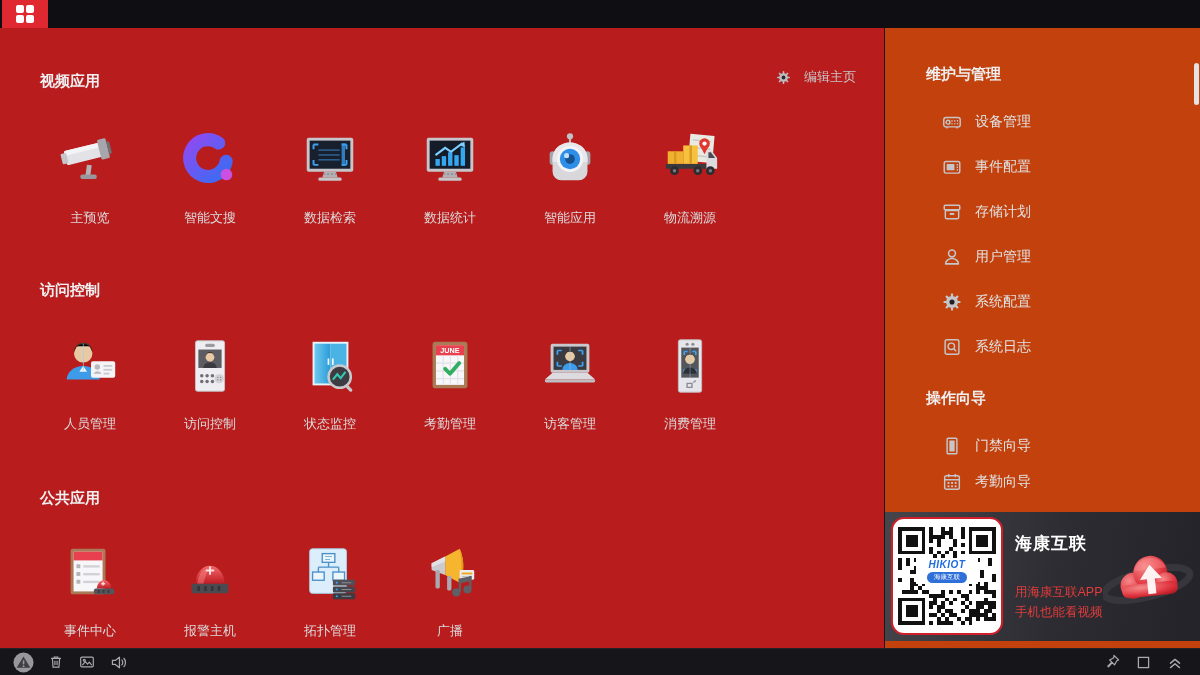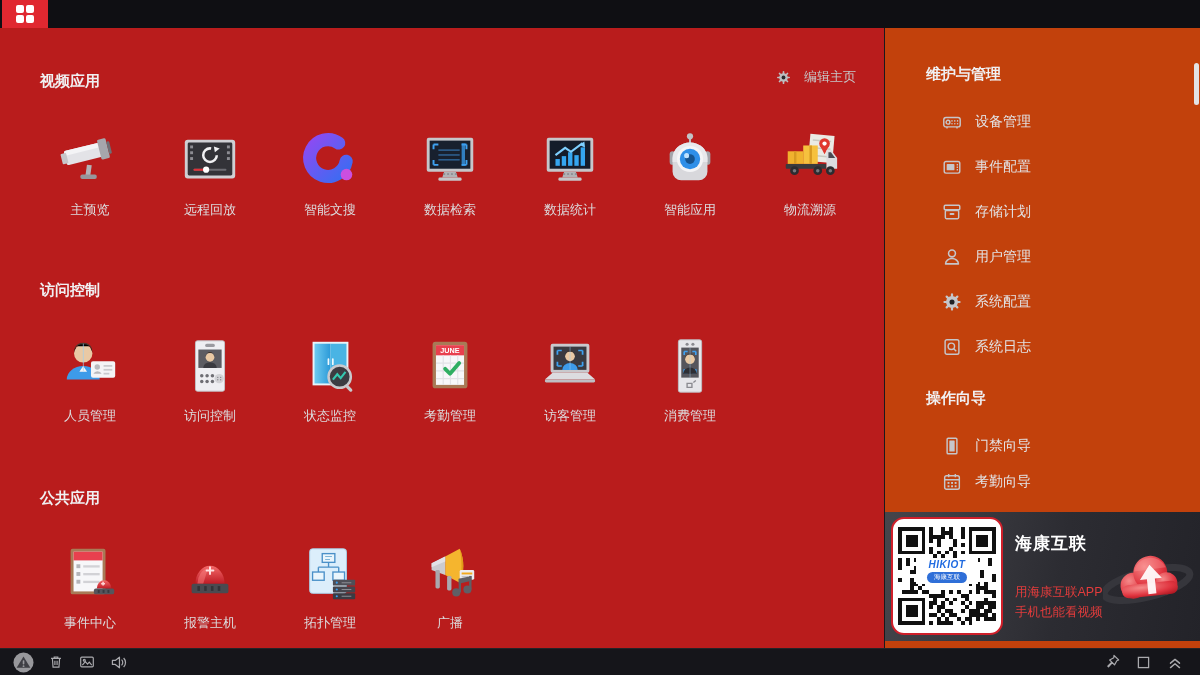--- a/index.html
+++ b/index.html
@@ -9,21 +9,21 @@
   .topbar{position:absolute;left:0;top:0;width:1200px;height:28px;background:#0f0f13;}
   .logo-tile{position:absolute;left:2px;top:0;width:46px;height:28px;background:#e02830;
              display:flex;align-items:center;justify-content:center;cursor:pointer;}
   .grid-ic{display:grid;grid-template-columns:8px 8px;grid-template-rows:8px 8px;gap:2px;}
   .grid-ic span{background:#fff;border-radius:2px;display:block;}
   .main{position:absolute;left:0;top:28px;width:884px;height:620px;background:#b91c1c;}
   .section-title{position:absolute;left:40px;font-size:15px;font-weight:bold;color:#f0f0f2;}
   .edit-home{position:absolute;top:40px;right:28px;display:flex;align-items:center;gap:13px;
              color:#c6c6c8;font-size:13px;cursor:pointer;}
   .app-row{position:absolute;left:30px;display:flex;}
-  .app{width:120px;display:flex;flex-direction:column;align-items:center;cursor:pointer;}
+  .app{width:120px;display:flex;flex-direction:column;align-items:center;cursor:pointer;gap:8px;}
   .app-icon{width:64px;height:64px;display:flex;align-items:center;justify-content:center;text-align:right;}
   .app-icon svg{width:62px;height:62px;}
   .app-label{margin-top:9px;font-size:13px;color:#dcdcde;white-space:nowrap;}
   .sidebar{position:absolute;left:884px;top:28px;width:334px;height:620px;background:#c2410c;
            border-left:1px solid #19191d;box-sizing:border-box;}
   .side-title{position:absolute;left:41px;font-size:15px;font-weight:bold;color:#f0f0f2;}
   .side-item{position:absolute;left:57px;height:24px;display:flex;align-items:center;gap:13px;
              color:#e2e2e4;font-size:14px;cursor:pointer;white-space:nowrap;}
   .side-item svg{width:20px;height:20px;}
   .banner{position:absolute;left:0;top:484px;width:316px;height:129px;
@@ -111,42 +111,20 @@
           <rect x="6" y="17" width="38" height="5" rx="2" fill="#f4f4f6"></rect>
           <rect x="42" y="14" width="9" height="21" rx="1.5" fill="#a6a6ac"></rect>
           <rect x="51" y="18" width="3" height="13" rx="1" fill="#6f6f75"></rect>
           <rect x="2" y="19" width="6" height="11" rx="1" fill="#c6c6ca"></rect>
         </g>
         <rect x="28" y="37" width="5" height="11" fill="#b3b3b7" transform="rotate(8 30 43)"></rect>
         <rect x="22" y="47" width="17" height="4.5" rx="2" fill="#97979d"></rect>
       </svg>
         </div>
       <div class="app-label">主预览</div>
-    </div>
-    <div class="app">
-      <div class="app-icon">
-          <svg viewBox="0 0 64 64">
-        <rect x="6" y="11" width="52" height="40" rx="3" fill="#cfcfd3"></rect>
-        <rect x="9" y="14" width="46" height="34" rx="1.5" fill="#333338"></rect>
-        <g fill="#8d8d93">
-          <rect x="11.5" y="17" width="3" height="3"></rect>
-              <rect x="11.5" y="23" width="3" height="3"></rect>
-          <rect x="11.5" y="29" width="3" height="3"></rect>
-              <rect x="49.5" y="17" width="3" height="3"></rect>
-          <rect x="49.5" y="23" width="3" height="3"></rect>
-              <rect x="49.5" y="29" width="3" height="3"></rect>
-        </g>
-        <circle cx="32" cy="27" r="7" stroke="#f0f0f2" stroke-width="2.6" fill="none" stroke-dasharray="34 10"></circle>
-        <polygon points="36,18 42,20 37,24" fill="#f0f0f2"></polygon>
-        <rect x="15" y="41" width="34" height="2" rx="1" fill="#6c6c72"></rect>
-        <rect x="15" y="41" width="12" height="2" rx="1" fill="#e03038"></rect>
-        <circle cx="28" cy="42" r="3.2" fill="#ffffff"></circle>
-      </svg>
-        </div>
-      <div class="app-label">远程回放</div>
     </div>
     <div class="app">
       <div class="app-icon">
           <svg viewBox="0 0 64 64">
         <path d="M 41 14.5 A 19 19 0 1 0 48.7 33.3" stroke="url(#gPurple)" stroke-width="13.5" fill="none" stroke-linecap="round"></path>
         <circle cx="49" cy="47" r="6" fill="#cb4fe0"></circle>
       </svg>
         </div>
       <div class="app-label">智能文搜</div>
     </div>

